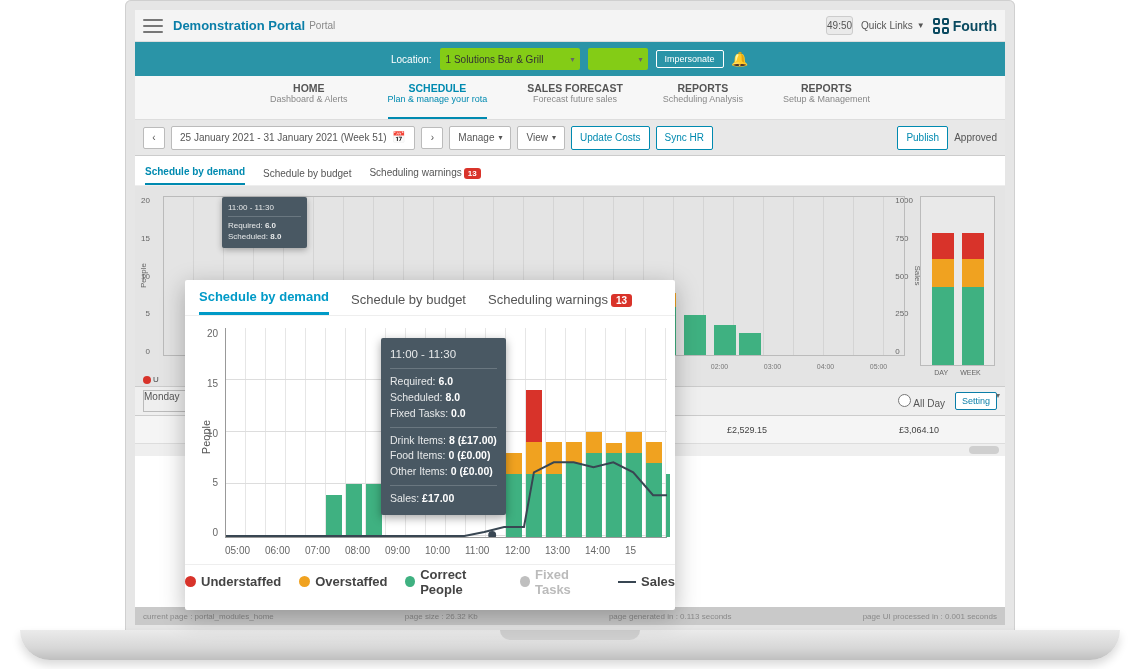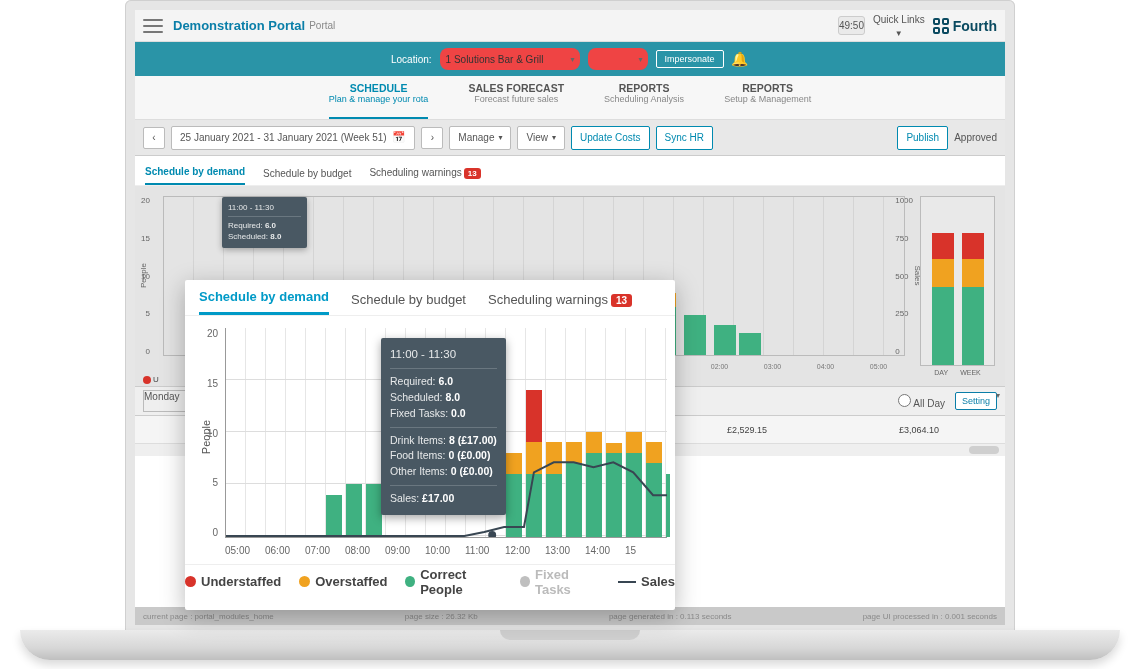--- a/index.html
+++ b/index.html
@@ -12,30 +12,30 @@
   .laptop-notch { position: absolute; left: 50%; top: 630px; transform: translateX(-50%); width: 140px; height: 10px; background: #cfcfcf; border-radius: 0 0 10px 10px; }
 
   
   .topbar { height: 32px; background: #f4f4f4; border-bottom: 1px solid #ddd; display: flex; align-items: center; padding: 0 8px; font-size: 11px; color: #444; }
   .hamburger { width: 20px; height: 14px; display: flex; flex-direction: column; justify-content: space-between; margin-right: 10px; cursor: pointer; }
   .hamburger span { height: 2px; background: #777; border-radius: 1px; }
   .portal-title { color: #0a7ea8; font-weight: 600; font-size: 13px; }
   .portal-sub { color: #888; margin-left: 4px; font-size: 10px; }
   .topbar-spacer { flex: 1; }
   .pill { background: #eaeaea; border: 1px solid #ccc; border-radius: 3px; padding: 3px 0; font-size: 10px; color: #555; margin-right: 8px; }
-  .quicklinks { display: flex; align-items: center; gap: 4px; font-size: 10px; color: #555; margin-right: 8px; cursor: pointer; flex-direction: column; }
+  .quicklinks { display: flex; align-items: center; gap: 4px; font-size: 10px; color: #555; margin-right: 8px; cursor: pointer; }
   .chev { font-size: 8px; }
   .logo { display: flex; align-items: center; gap: 4px; font-weight: 700; font-size: 14px; color: #0a4a60; }
   .logo-mark { width: 16px; height: 16px; display: grid; grid-template-columns: 1fr 1fr; grid-template-rows: 1fr 1fr; gap: 2px; }
   .logo-mark span { border: 2px solid #0a4a60; border-radius: 2px; }
 
   
   .locbar { height: 34px; background: #2a94a7; display: flex; align-items: center; justify-content: center; gap: 8px; font-size: 10px; color: #fff; }
   .locbar label { font-weight: 400; }
-  .locbar select, .locbar .sel { height: 22px; background: #ef4444; color: #333; border: none; border-radius: 8px; font-size: 10px; padding: 0 18px 0 6px; appearance: none; position: relative; display: inline-flex; align-items: center; }
+  .locbar select, .locbar .sel { height: 22px; background: #84cc16; color: #333; border: none; border-radius: 2px; font-size: 10px; padding: 0 18px 0 6px; appearance: none; position: relative; display: inline-flex; align-items: center; }
   .sel-caret::after { content: "▾"; position: absolute; right: 5px; font-size: 8px; color: #666; }
   .loc-select { width: 140px; }
   .loc-empty  { width: 60px; }
   .impersonate-btn { border: 1px solid #fff; background: transparent; color: #fff; font-size: 9px; padding: 3px 8px; border-radius: 2px; cursor: pointer; }
   .bell { font-size: 14px; }
 
   
   .mainnav { height: 44px; background: #f7f7f7; border-bottom: 1px solid #ddd; display: flex; justify-content: center; gap: 40px; }
   .mainnav .navitem { text-align: center; padding-top: 6px; font-size: 9px; color: #555; cursor: pointer; }
   .mainnav .navitem .t { font-size: 10.5px; font-weight: 600; }
@@ -172,20 +172,24 @@
       <label>Location:</label>
       <div class="sel sel-caret loc-select">
           <span>1 Solutions Bar &amp; Grill</span>
         </div>
       <div class="sel sel-caret loc-empty"></div>
       <button class="impersonate-btn">Impersonate</button>
       <span class="bell">🔔</span>
     </div>
 
     <div class="mainnav">
+      <div class="navitem">
+        <div class="t">HOME</div>
+          <div class="s">Dashboard &amp; Alerts</div>
+      </div>
       <div class="navitem active">
         <div class="t">SCHEDULE</div>
           <div class="s">Plan &amp; manage your rota</div>
       </div>
       <div class="navitem">
         <div class="t">SALES FORECAST</div>
           <div class="s">Forecast future sales</div>
       </div>
       <div class="navitem">
         <div class="t">REPORTS</div>

